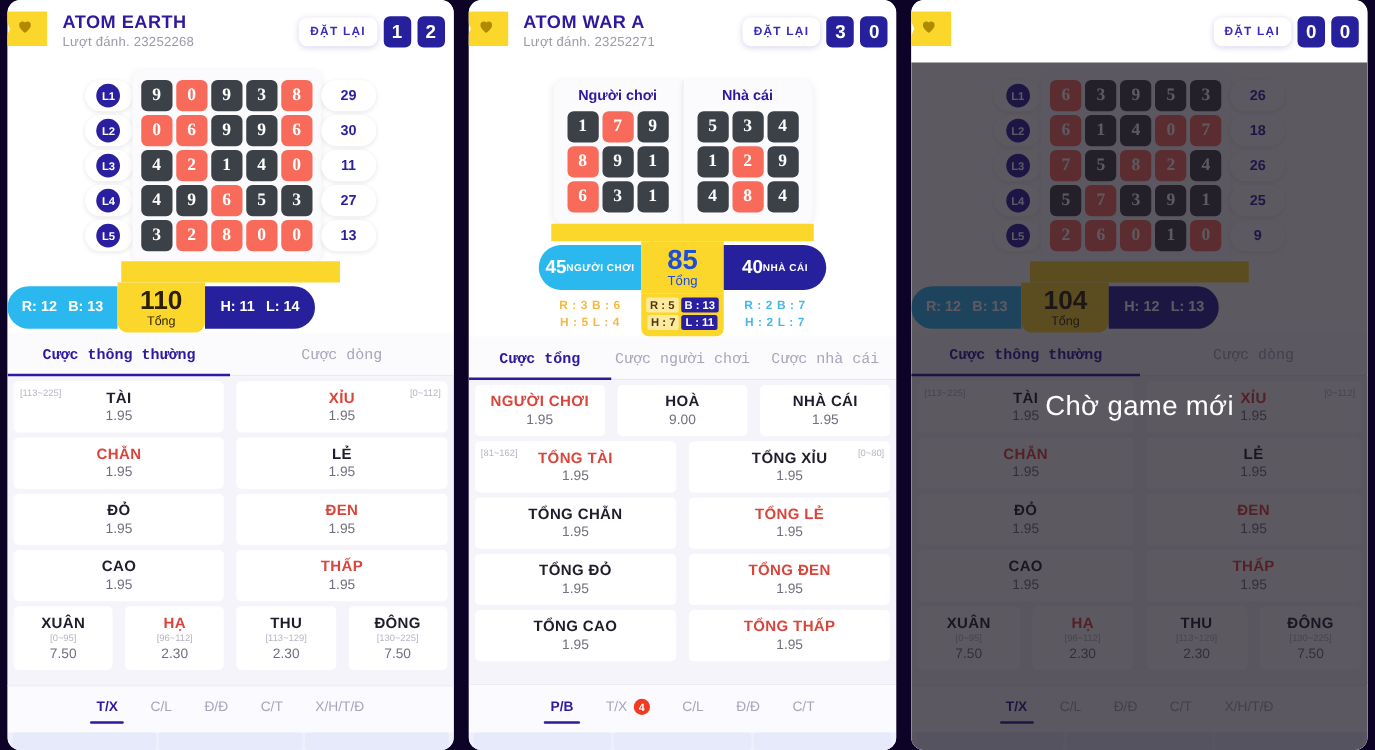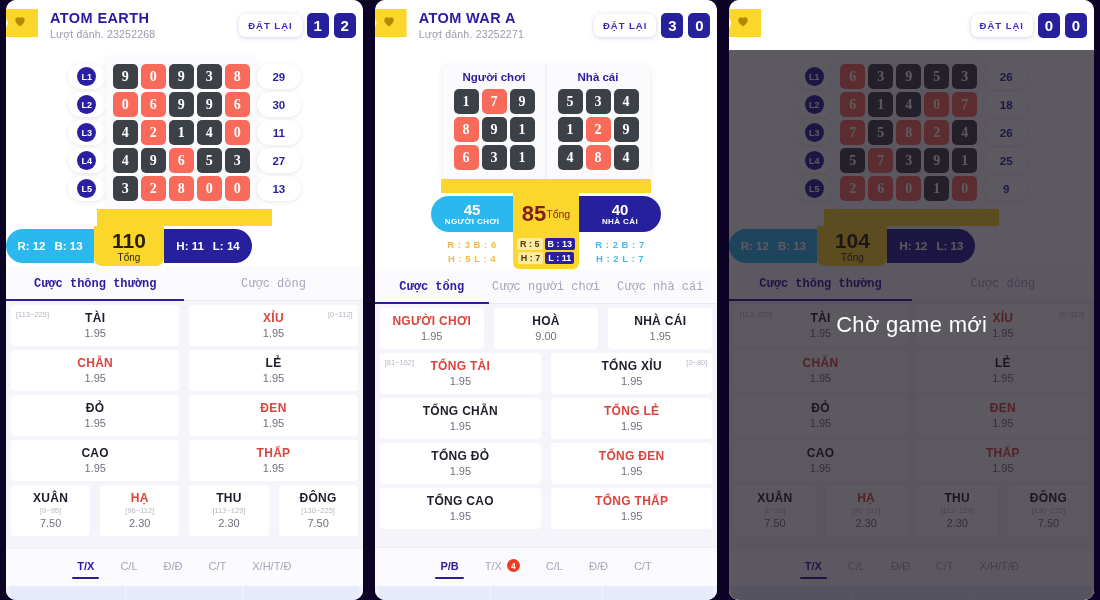--- a/index.html
+++ b/index.html
@@ -117,30 +117,30 @@
   .war-card {
     background: #fbfbfd; padding: 7px 11px 9px; 
   }
   .war-card.l { border-radius: 8px 0 0 8px; box-shadow: -1px 1px 6px rgba(0,0,0,.07); }
   .war-card.r { border-radius: 0 8px 8px 0; box-shadow: 1px 1px 6px rgba(0,0,0,.07); border-left: 1px solid #ececf4;}
   .war-title { text-align: center; color: #2e1a9e; font-size: 11.5px; font-weight: 700; margin-bottom: 6px; }
 
   .war-ped { position: relative; height: 14px; margin: 0 auto; width: 210px; background: #fbd72b; }
   .war-total { display: flex; align-items: stretch; justify-content: center; height: 42px; }
   .wt-side {
-    height: 36px; align-self: center; width: 82px; display: flex; flex-direction: column;
+    height: 36px; align-self: center; width: 82px; display: flex; flex-direction: row;
     align-items: center; justify-content: center; color: #fff;
   }
   .wt-side .n { font-size: 15px; font-weight: 700; line-height: 1.05; }
   .wt-side .t { font-size: 8px; font-weight: 700; letter-spacing: .4px; }
   .wt-left  { background: #2bb8ee; border-radius: 18px 0 0 18px; }
   .wt-right { background: #26209c; border-radius: 0 18px 18px 0; }
   .wt-mid {
-    background: #fbd72b; width: 66px; display: flex; flex-direction: row;
-    align-items: center; justify-content: center; color: #7f1d1d;
+    background: #fbd72b; width: 66px; display: flex; flex-direction: column;
+    align-items: center; justify-content: center; color: #1d4ed8;
   }
   .wt-mid .big { font-size: 22px; font-weight: 700; line-height: 1; }
   .wt-mid .small { font-size: 10.5px; }
 
   .war-stats { display: flex; justify-content: center; align-items: stretch; }
   .ws-col { width: 82px; text-align: center; padding-top: 3px; font-size: 9.5px; font-weight: 700; line-height: 1.5; letter-spacing: .5px;}
   .ws-col.a { color: #f5b942; }
   .ws-col.b { color: #47b9e8; }
   .ws-mid { width: 66px; background: #fbd72b; border-radius: 0 0 6px 6px; padding: 3px 4px 5px; display:flex; flex-direction:column; gap:2px; align-items:center; }
   .ws-mid .ln { display: flex; gap: 2px; font-size: 9px; font-weight: 700; }

